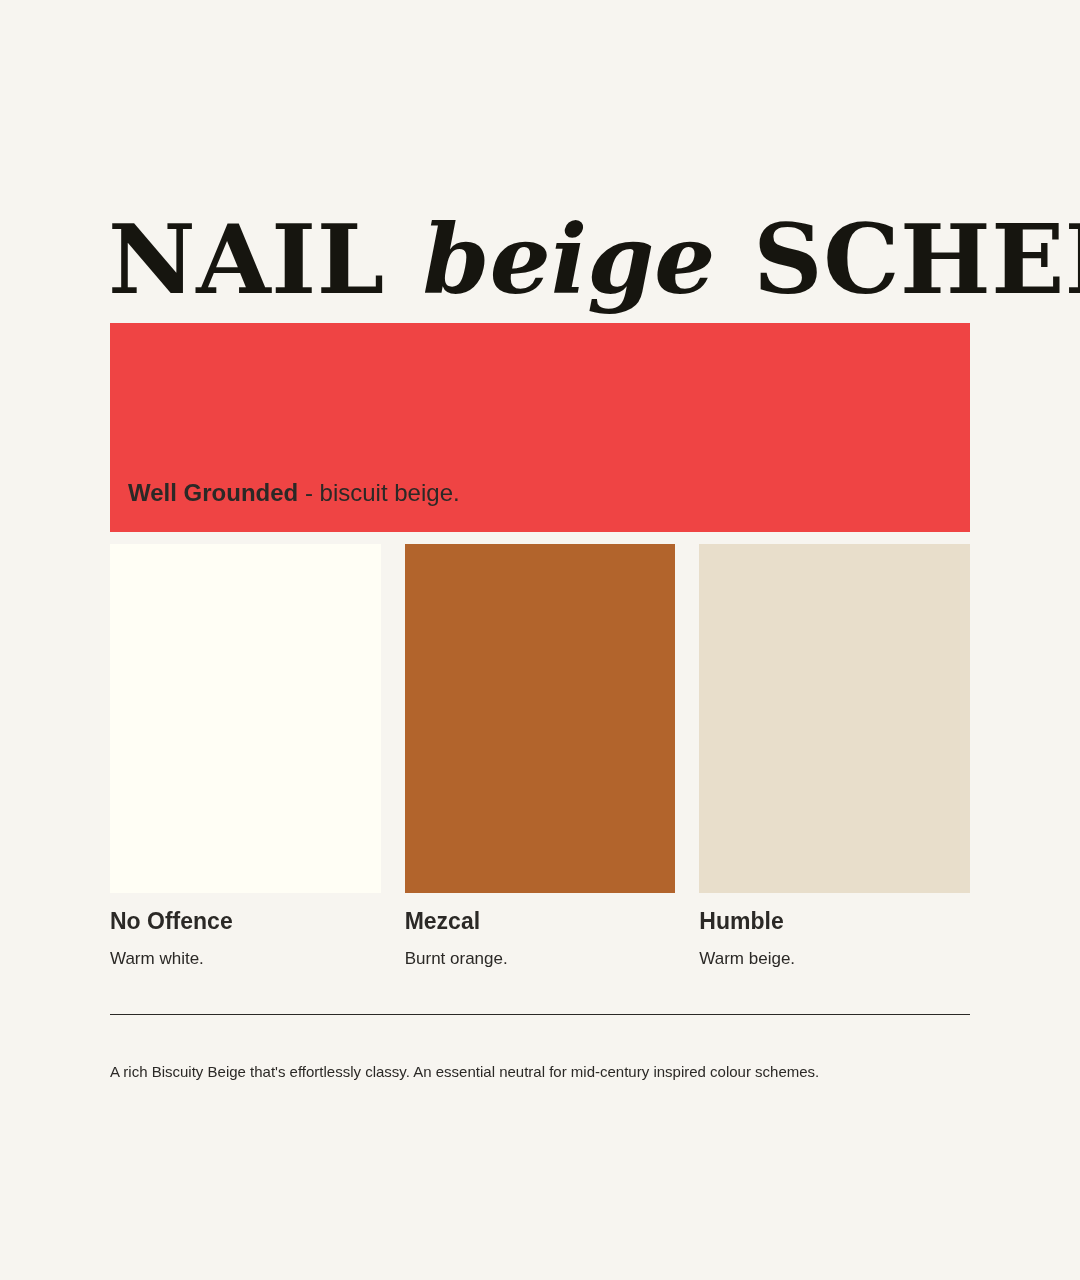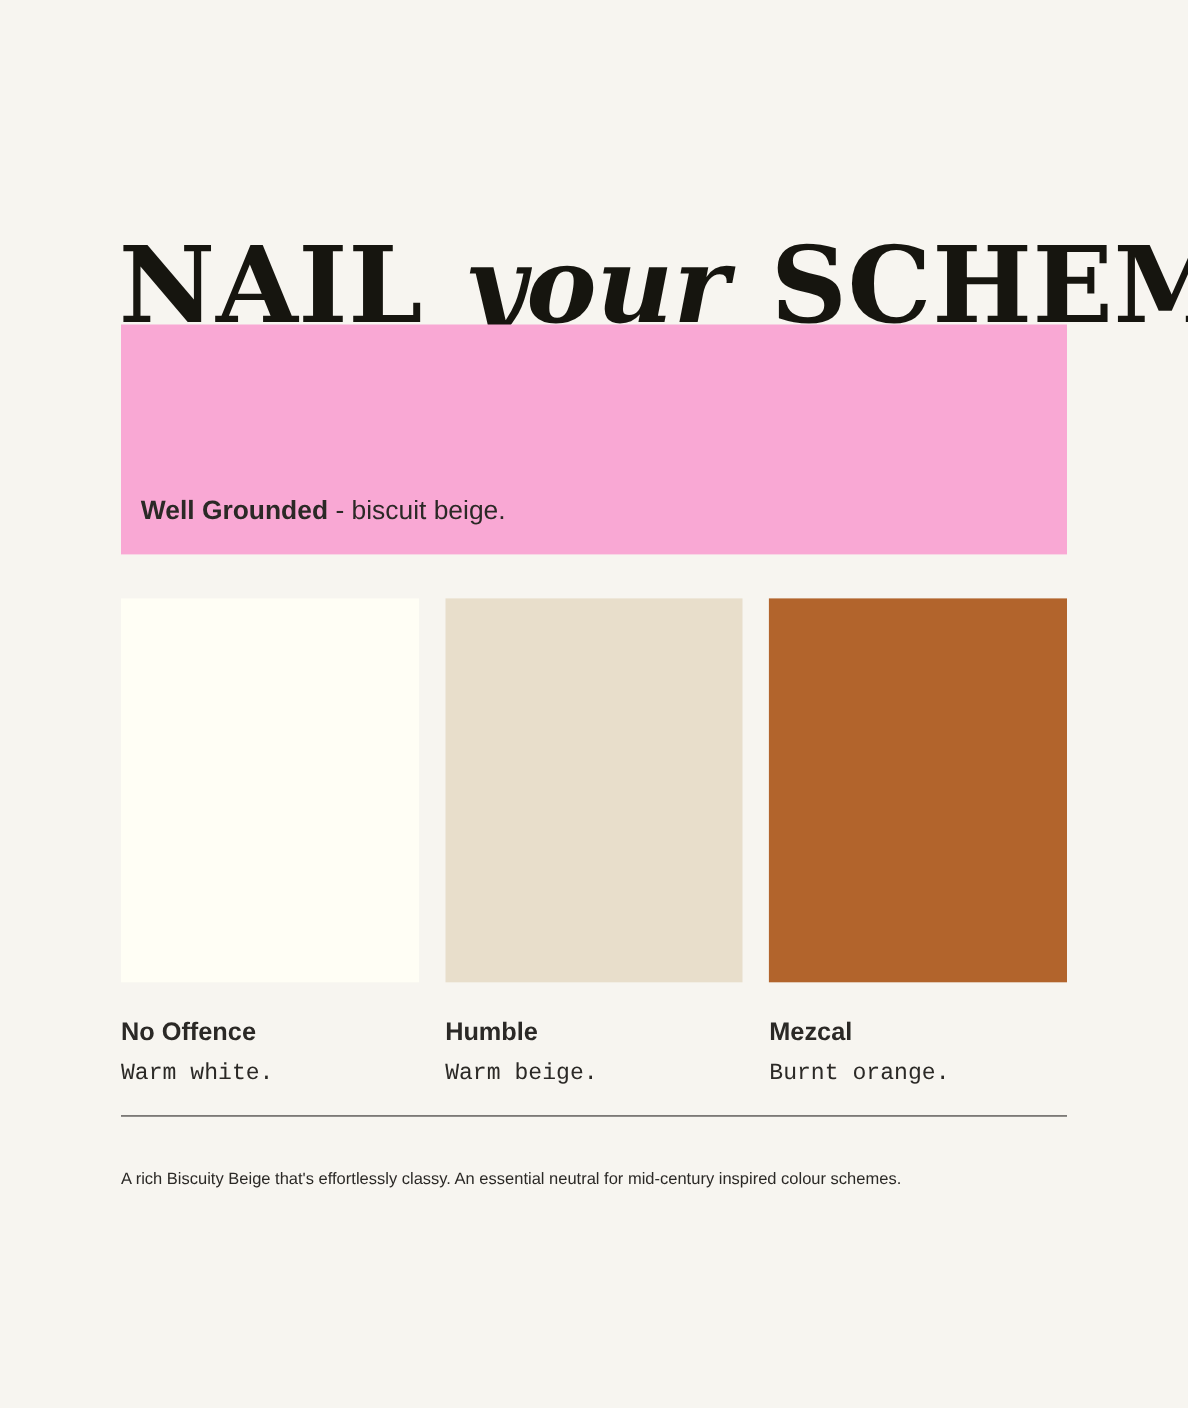--- a/index.html
+++ b/index.html
@@ -81,33 +81,32 @@
   }
   .swatch-col {
     flex: 1 1 0;
     min-width: 0;
   }
   .swatch-chip {
     width: 100%;
     height: 349px;
   }
   .swatch-name {
-    margin-top: 30px;
+    margin-top: 14px;
     font-size: 23px;
     font-weight: 700;
     line-height: 1.25;
     color: #2b2926;
   }
   .swatch-desc {
     margin-top: 12px;
-    font-size: 21px;
+    font-size: 17px;
     font-weight: 400;
     line-height: 1.25;
     color: #2b2926;
-    font-family: Liberation Mono, monospace;
   }
 
   
   .divider {
     position: absolute;
     left: 110px;
     top: 1014px;
     width: 860px;
     height: 1px;
     background: #2b2926;
@@ -124,48 +123,48 @@
     color: #2b2926;
   }
 </style>
 </head>
 <body style="background: rgb(247, 245, 240);">
 
 <div class="page">
 
   <h1 class="title">
     <span class="word">NAIL</span>
-    <span class="italic">your</span>
+    <span class="italic">beige</span>
     <span class="word">SCHEME.</span>
   </h1>
 
-  <div class="banner" style="background: #f9a8d4;">
+  <div class="banner" style="background: #ef4444; margin-top: 28px;">
     <div class="banner-caption">
       <span class="name">Well Grounded</span><span class="desc"> - biscuit beige.</span>
     </div>
   </div>
 
   <div class="swatch-row">
 
     <div class="swatch-col">
       <div class="swatch-chip" style="background: rgb(255, 254, 245);"></div>
       <div class="swatch-name">No Offence</div>
       <div class="swatch-desc">Warm white.</div>
     </div>
 
     <div class="swatch-col">
+      <div class="swatch-chip" style="background: rgb(178, 100, 44);"></div>
+      <div class="swatch-name">Mezcal</div>
+      <div class="swatch-desc">Burnt orange.</div>
+    </div>
+
+    <div class="swatch-col">
       <div class="swatch-chip" style="background: rgb(232, 222, 203);"></div>
       <div class="swatch-name">Humble</div>
       <div class="swatch-desc">Warm beige.</div>
-    </div>
-
-    <div class="swatch-col">
-      <div class="swatch-chip" style="background: rgb(178, 100, 44);"></div>
-      <div class="swatch-name">Mezcal</div>
-      <div class="swatch-desc">Burnt orange.</div>
     </div>
 
   </div>
 
   <div class="divider"></div>
 
   <p class="description">A rich Biscuity Beige that's effortlessly classy. An essential neutral for mid-century inspired colour schemes.</p>
 
 </div>
 

